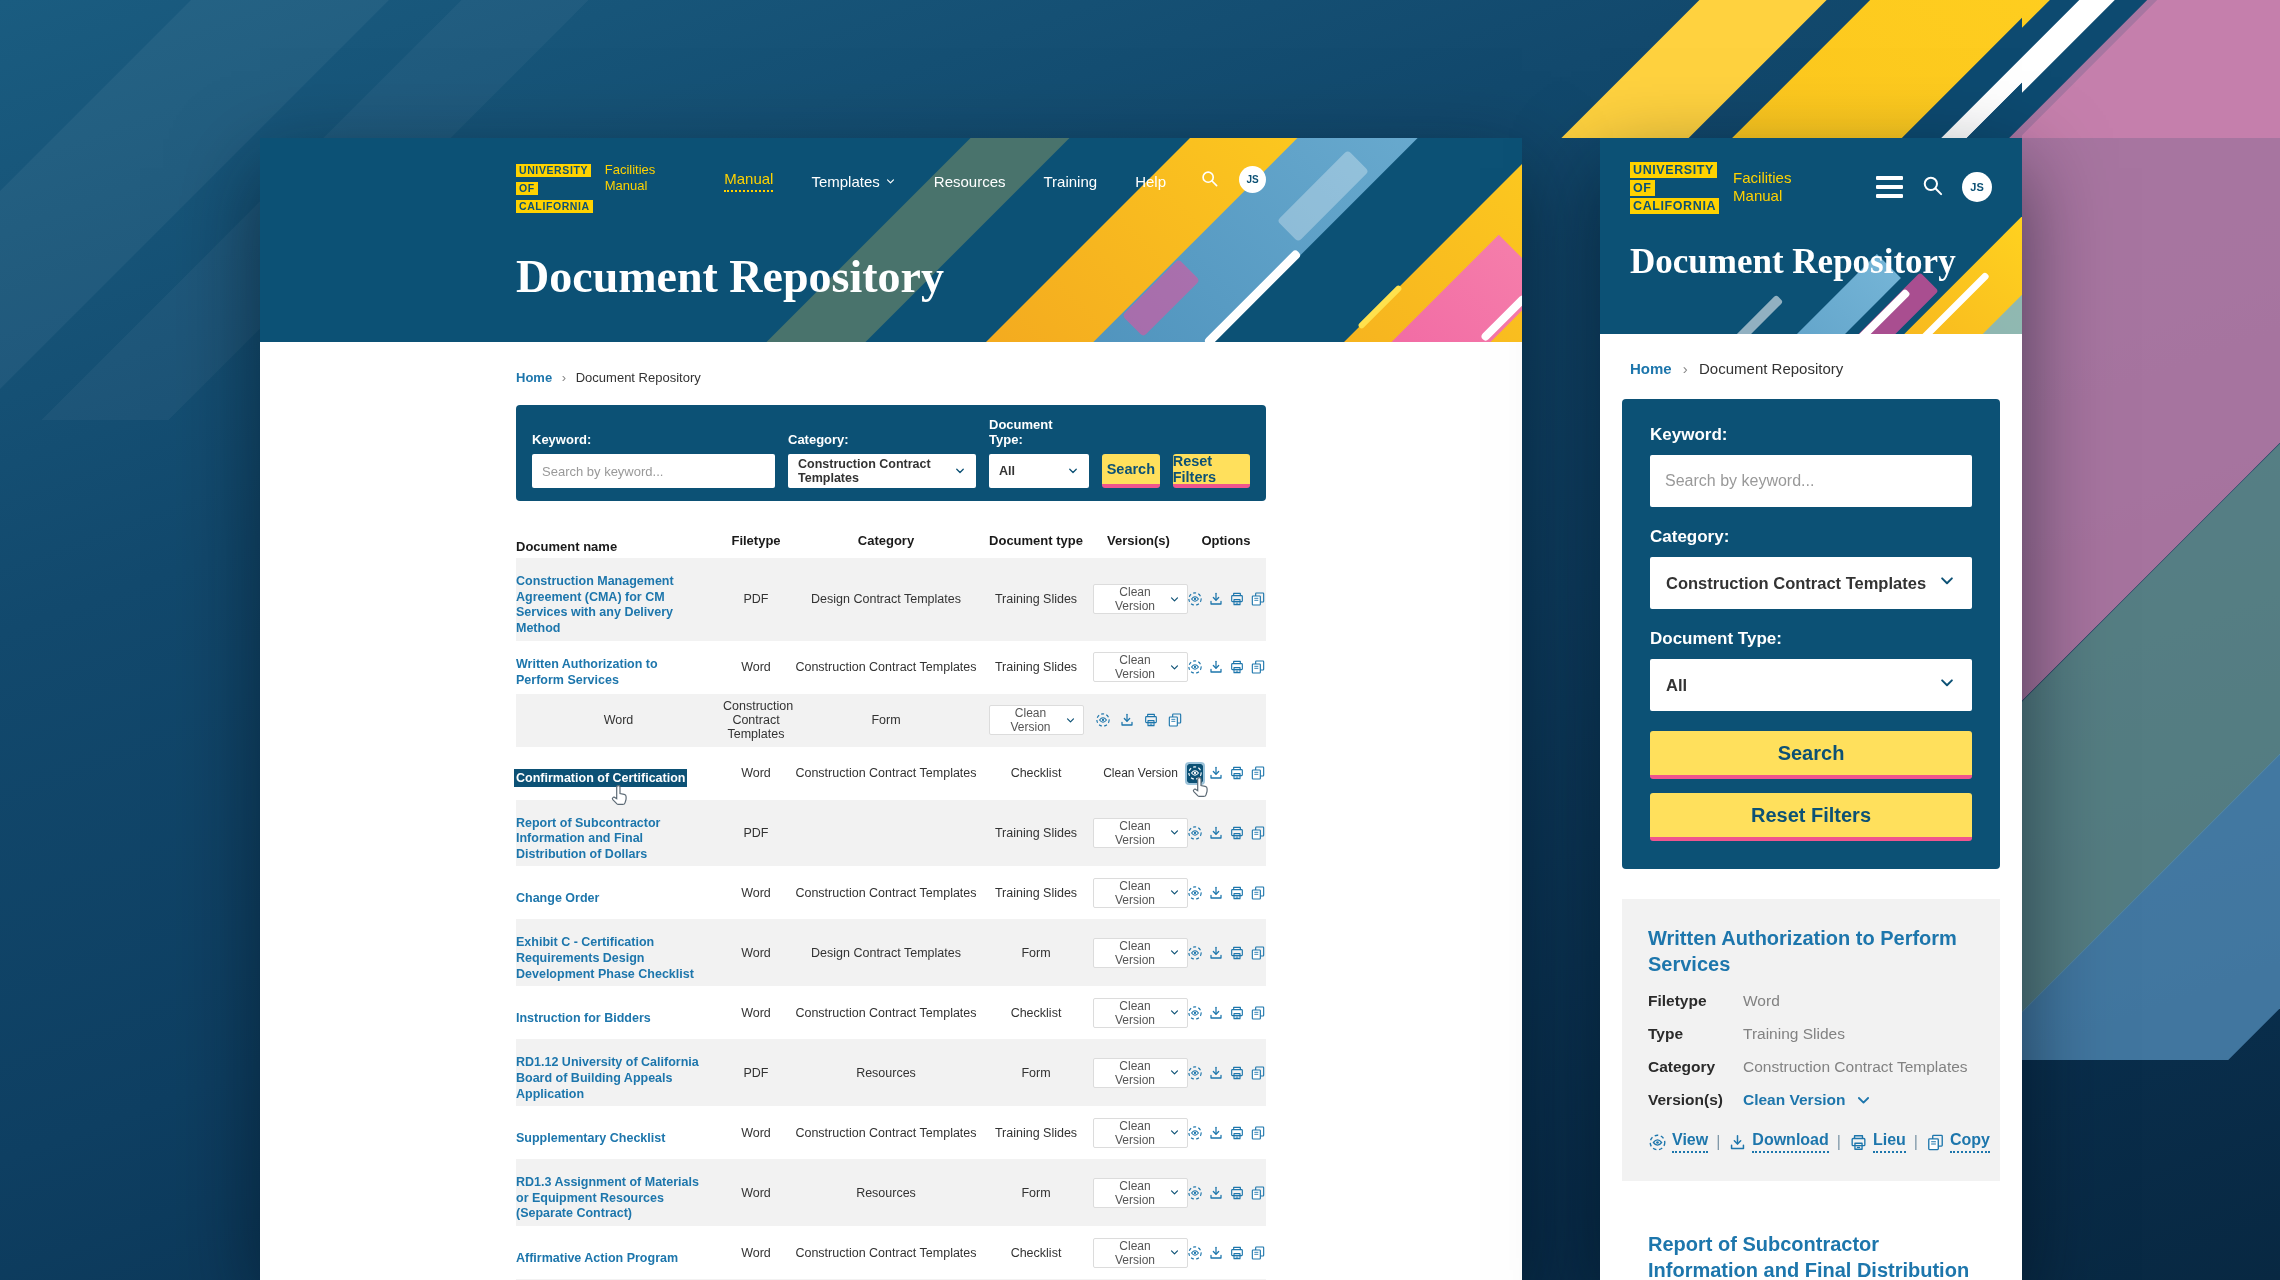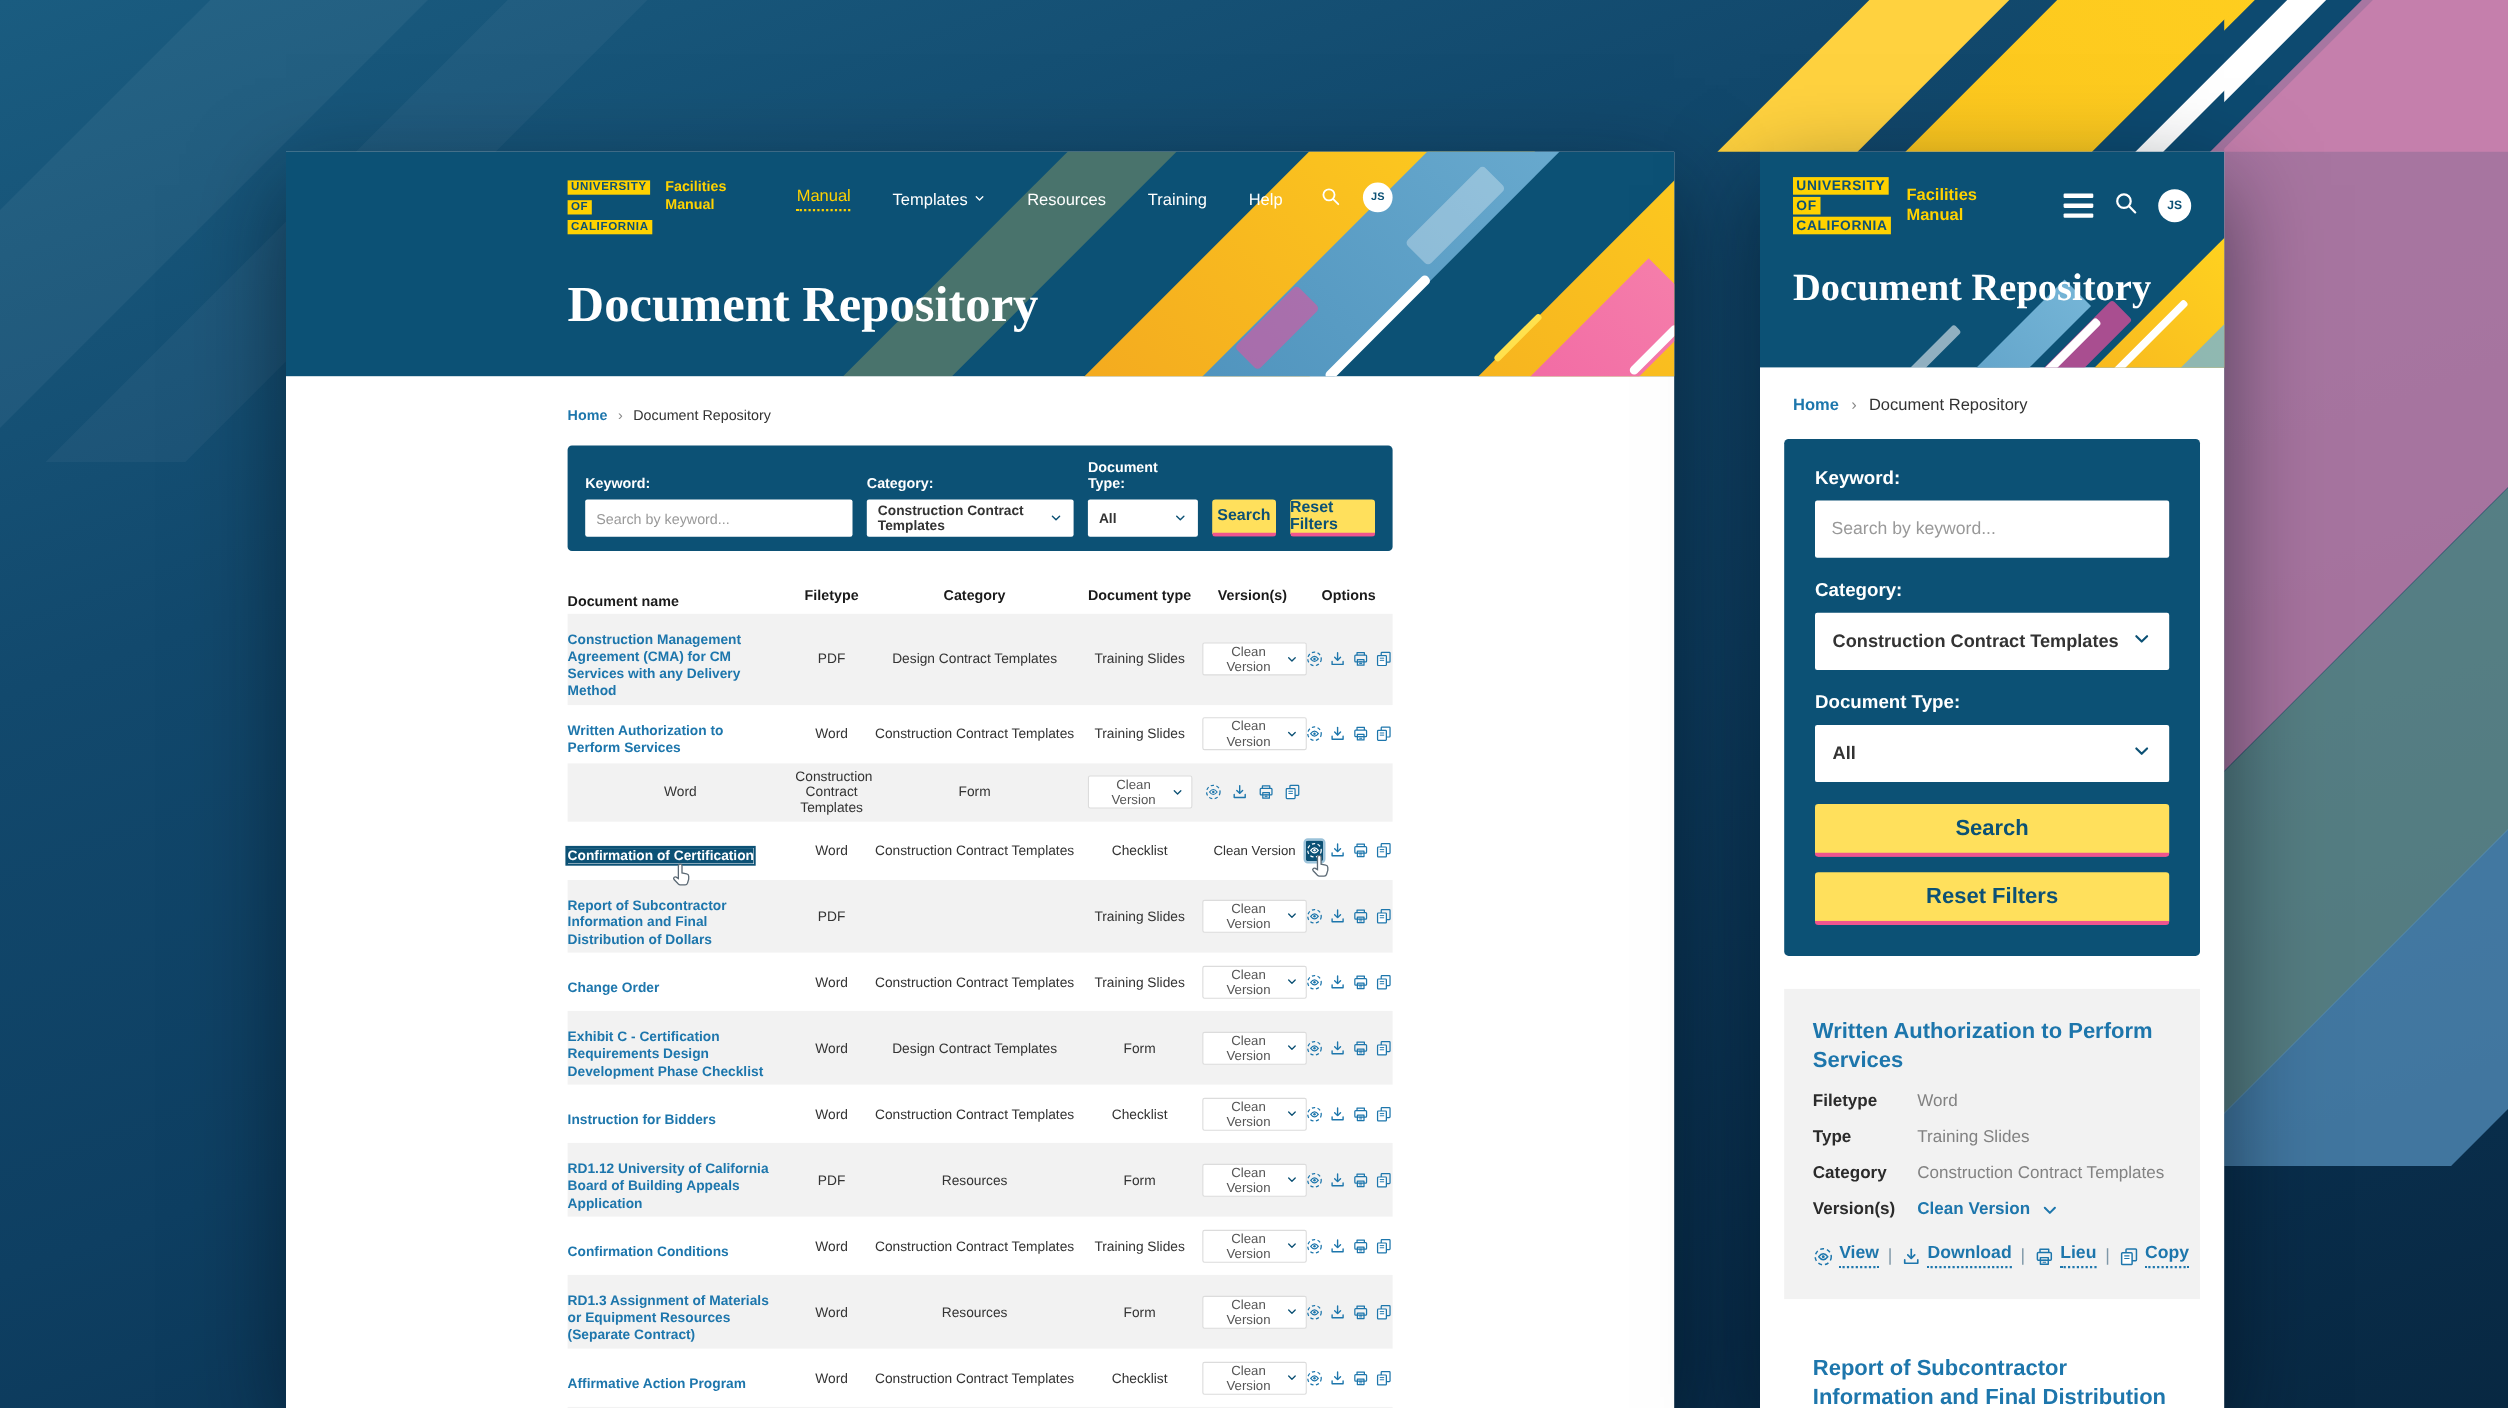--- a/index.html
+++ b/index.html
@@ -18,21 +18,21 @@
   
   .frame { position:absolute; background:#fff; overflow:hidden; box-shadow:0 30px 80px rgba(2,12,24,.55); }
   .desktop { left:260px; top:138px; width:1262px; height:1142px; }
   .mobile { left:1600px; top:138px; width:422px; height:1142px; }
 
   
   .uclogo .lw span { display:inline-block; background:#FFD200; color:#0C5175; font-weight:bold;
     letter-spacing:.6px; padding:0 3px; }
   .d-header .uclogo .lw span { font-size:10.5px; line-height:13px; }
   .m-header .uclogo .lw span { font-size:12.5px; line-height:16px; }
-  .product { color:#FFD200; font-weight:bold; }
+  .product { color:#FFD200; font-weight:normal; }
   .avatar { border-radius:50%; background:#fff; color:#0C5175; font-weight:bold;
     display:flex; align-items:center; justify-content:center; }
 
   
   .d-header { position:relative; background:#0C5175; height:204px; overflow:hidden; }
   .d-header-in { position:relative; z-index:2; width:750px; margin:0 auto; padding-top:22px; }
   .topbar { display:flex; align-items:flex-start; }
   .product.d { font-size:13px; line-height:16px; margin-left:12px; padding-top:2px; }
   .nav { margin-left:auto; display:flex; gap:38px; align-items:center; color:#fff; font-size:15px; padding-top:10px; }
   .nav-item { cursor:pointer; display:flex; align-items:center; gap:5px; }
@@ -673,21 +673,21 @@
                   <svg viewBox="0 0 24 24">
                     <use href="#i-copy"></use>
                   </svg>
                 </span>
 
               </div>
             </div>
 
             <div class="trow">
               <div class="cell first">
-                <span class="nm">Confirmation Conditions</span>
+                <span class="nm">Supplementary Checklist</span>
                 
               </div>
               <div class="cell">Word</div>
               <div class="cell">Construction Contract Templates</div>
               <div class="cell">Training Slides</div>
               <div class="cell ver">
                 <span class="verbox">
                   <span>Clean Version</span>
                   <span class="chev" style="color:#0C5175">
                     <svg width="11" height="11" viewBox="0 0 24 24">

